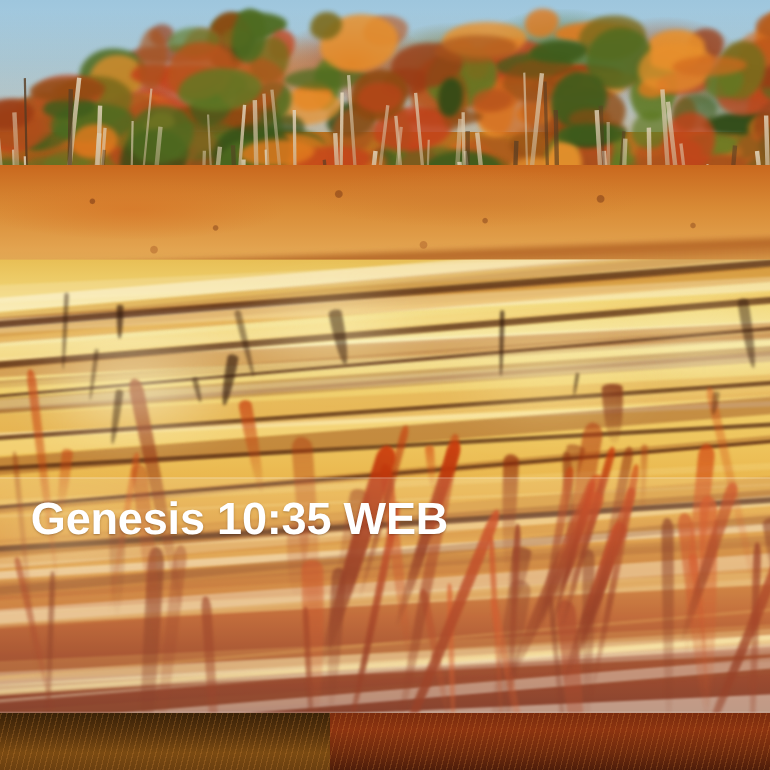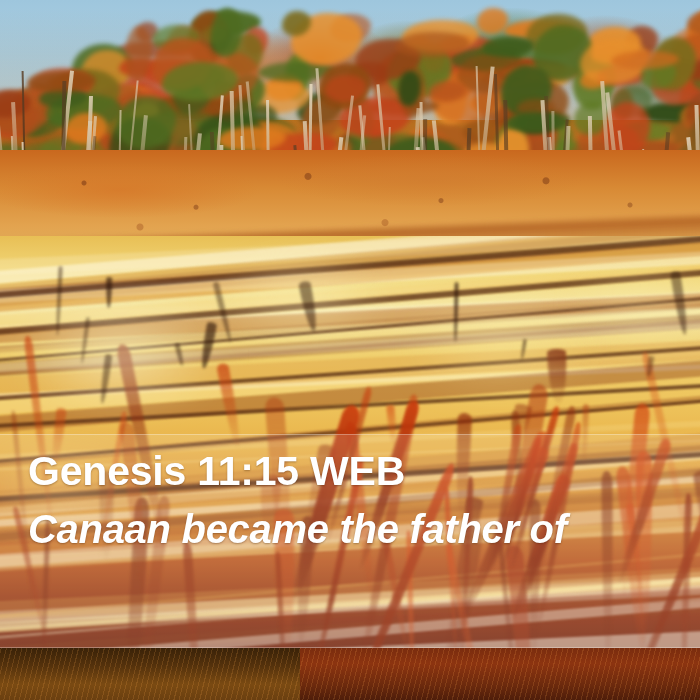--- a/index.html
+++ b/index.html
@@ -631,19 +631,18 @@
       <div class="drip" style="left: 102.331px; top: 118.139px; width: 7.2px; height: 50.251px; background: rgba(45, 22, 10, 0.75); opacity: 0.59; transform: rotate(7.7deg);"></div>
     </div>
 
   <div class="water">
     <div class="water-left"></div>
     <div class="water-ripple"></div>
   </div>
 
   <div class="overlay-band"></div>
   <div class="text-layer">
-    <div class="verse-ref">Genesis 11:15 WEB</div>
+    <div class="verse-ref">Genesis 10:35 WEB</div>
     <div class="verse-body">
-      <span class="ln">Canaan became the father of</span>
     </div>
   </div>
 
 </div>
 
 </body></html>

